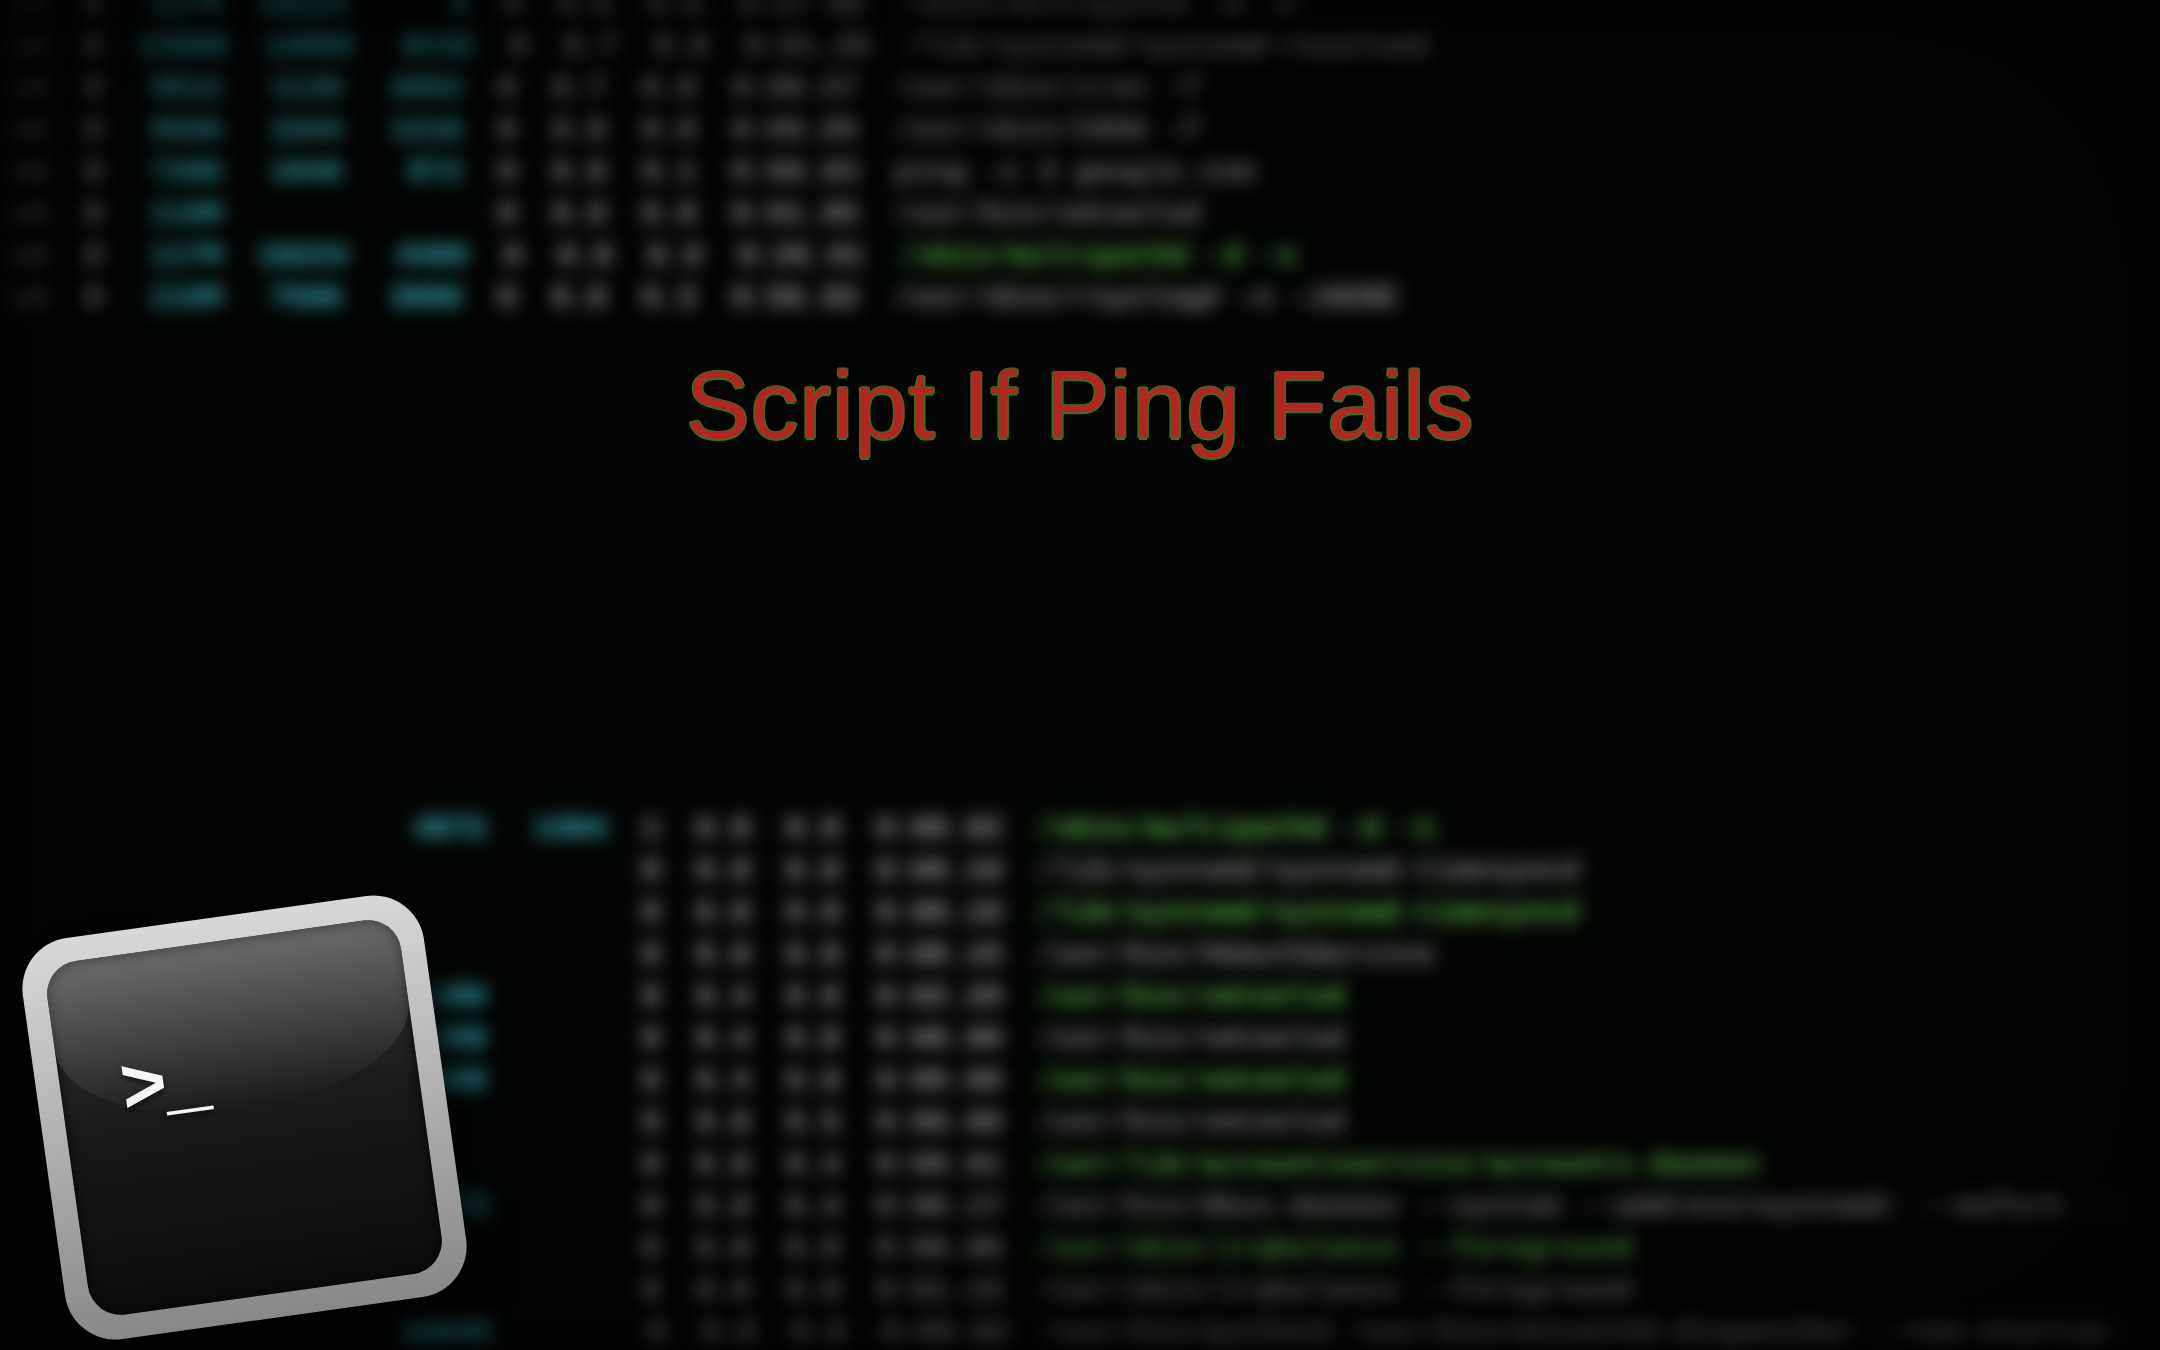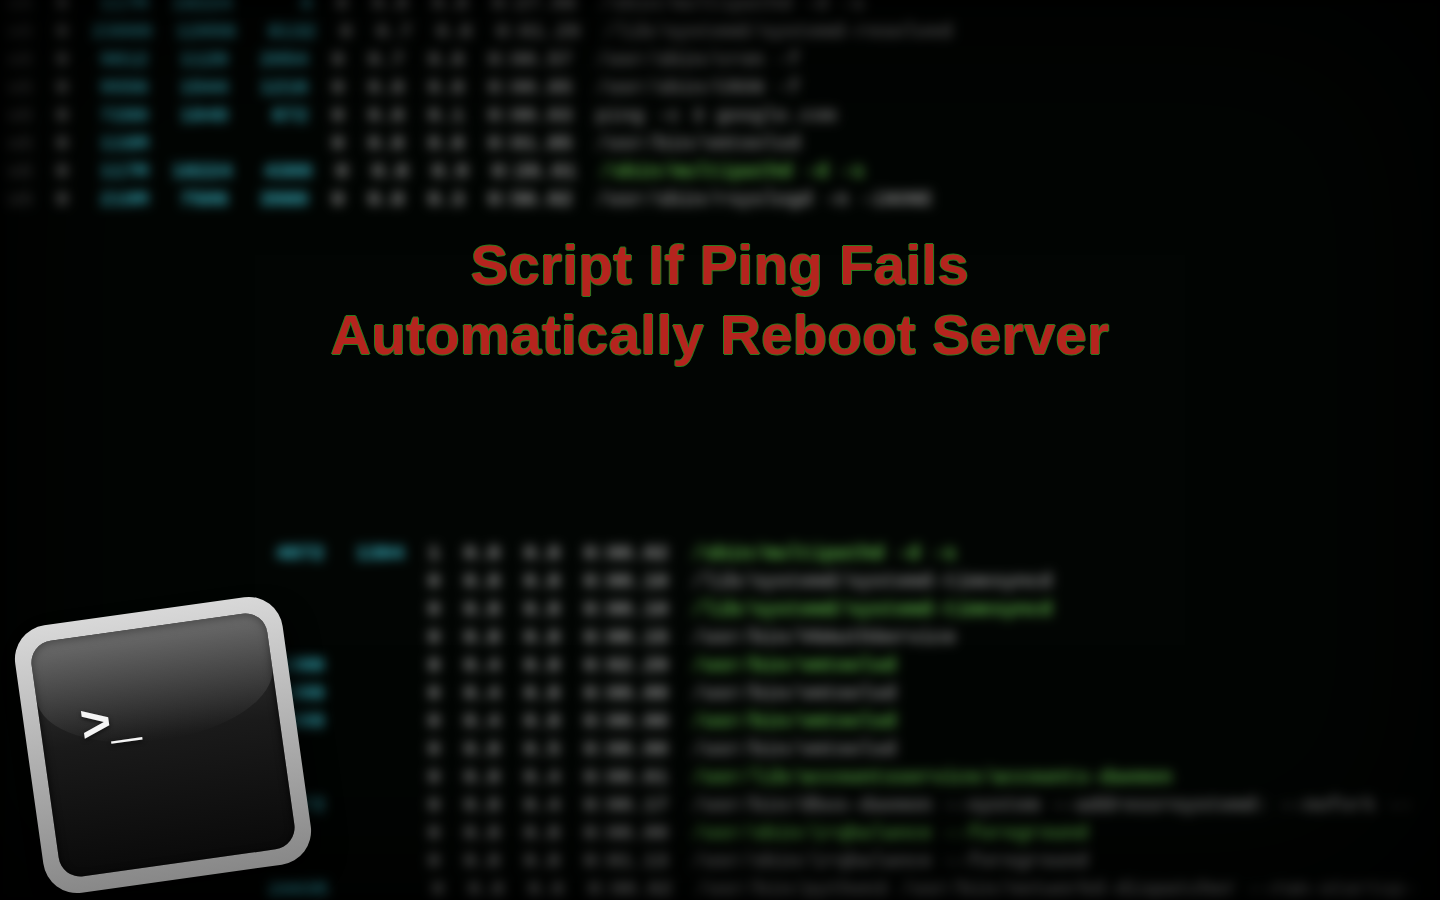--- a/index.html
+++ b/index.html
@@ -36,22 +36,22 @@
     .terminal-lower { position: absolute; top: 540px; left: 260px; right: 0; }
     .headline {
       position: absolute;
       top: 230px;
       left: 0;
       right: 0;
       text-align: center;
       z-index: 10;
     }
     .headline h1 {
-      font-size: 56px;
-      font-weight: 700;
+      font-size: 64px;
+      font-weight: 400;
       color: #b5241e;
       line-height: 1.25;
       text-shadow: 0 0 1px #2a7a1f, 1px 0 0 #2a7a1f, -1px 0 0 #2a7a1f, 0 1px 0 #2a7a1f, 0 -1px 0 #2a7a1f;
       letter-spacing: 0.5px;
     }
     .terminal-icon {
       position: absolute;
       left: 28px;
       bottom: 20px;
       width: 270px;
@@ -321,21 +321,20 @@
         <span class="col-path">/usr/bin/python3 /usr/bin/networkd-dispatcher --run-startup-</span>
       </div>
     </div>
 </div>
 
 <div class="vignette"></div>
 
 <div class="headline">
   <h1>
     <span>Script If Ping Fails</span><br>
-    <span>Automatically Reboot Server</span>
   </h1>
 </div>
 
 <div class="terminal-icon">
   <div class="term-frame"></div>
   <div class="term-inner">
     <div class="term-gloss"></div>
     <div class="term-prompt">&gt;_</div>
   </div>
 </div>

